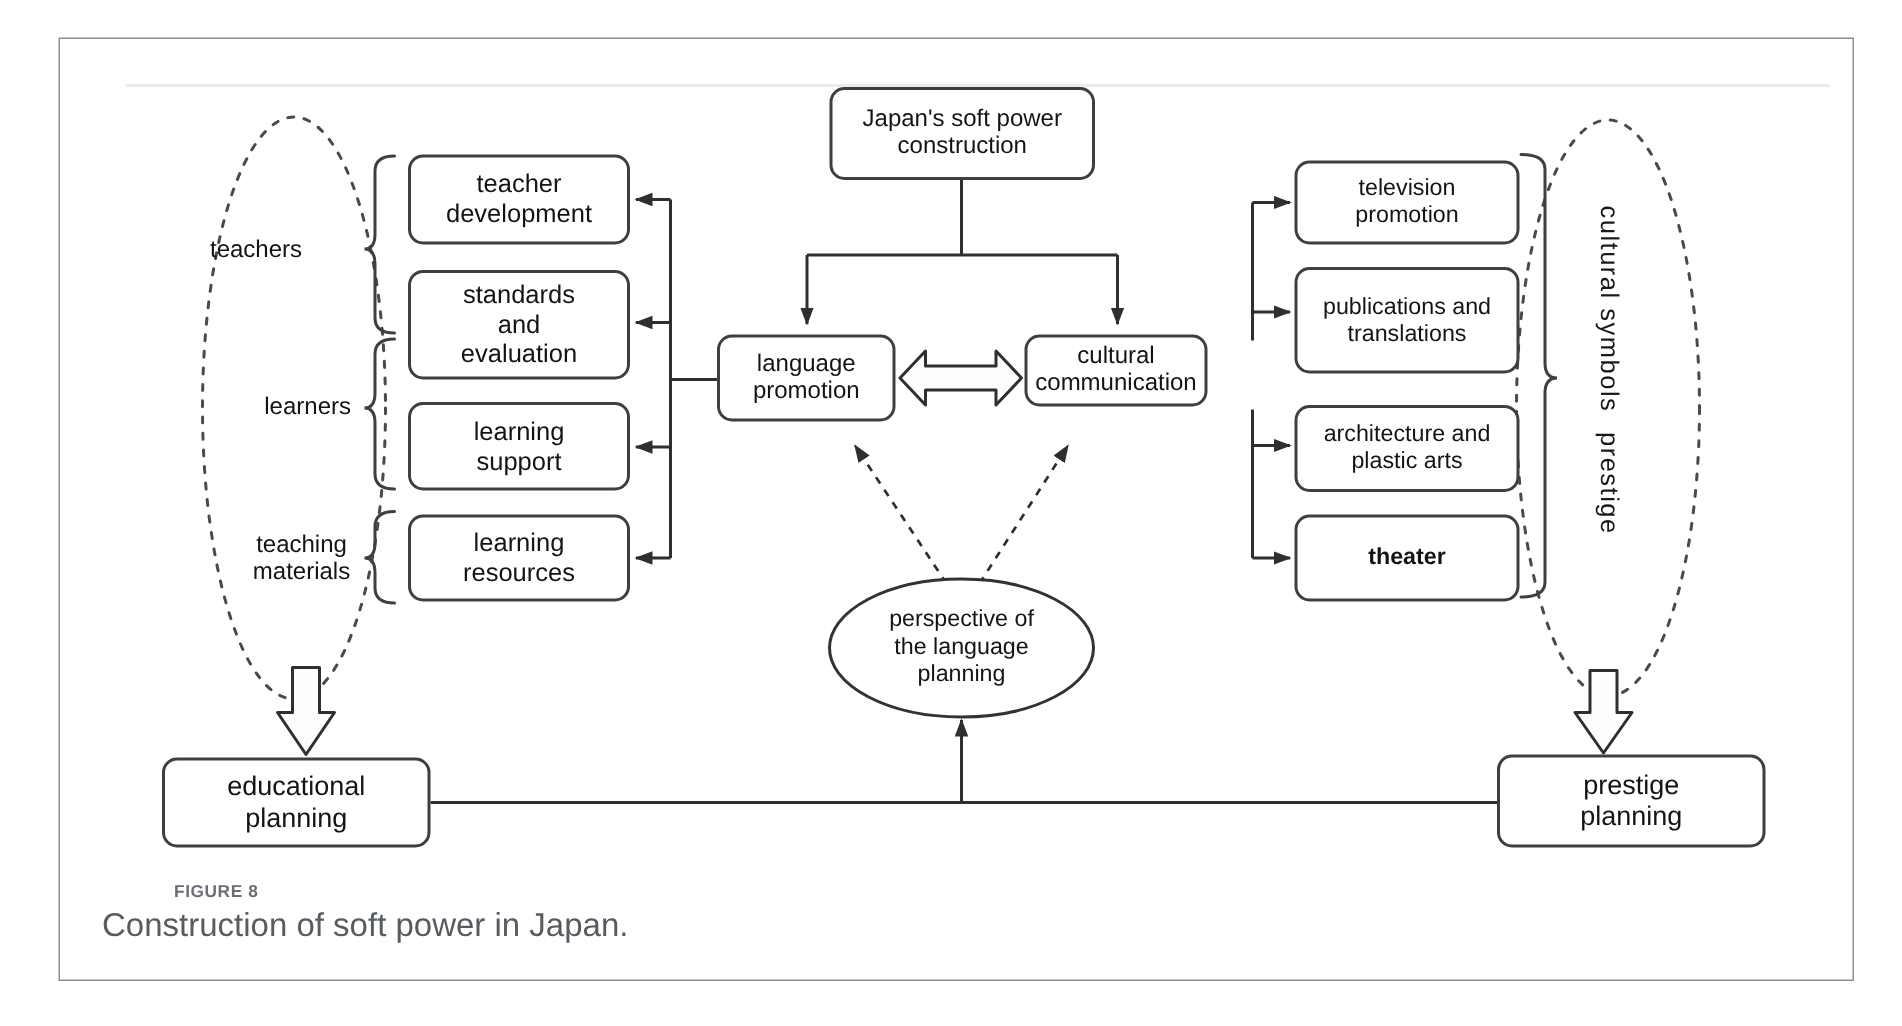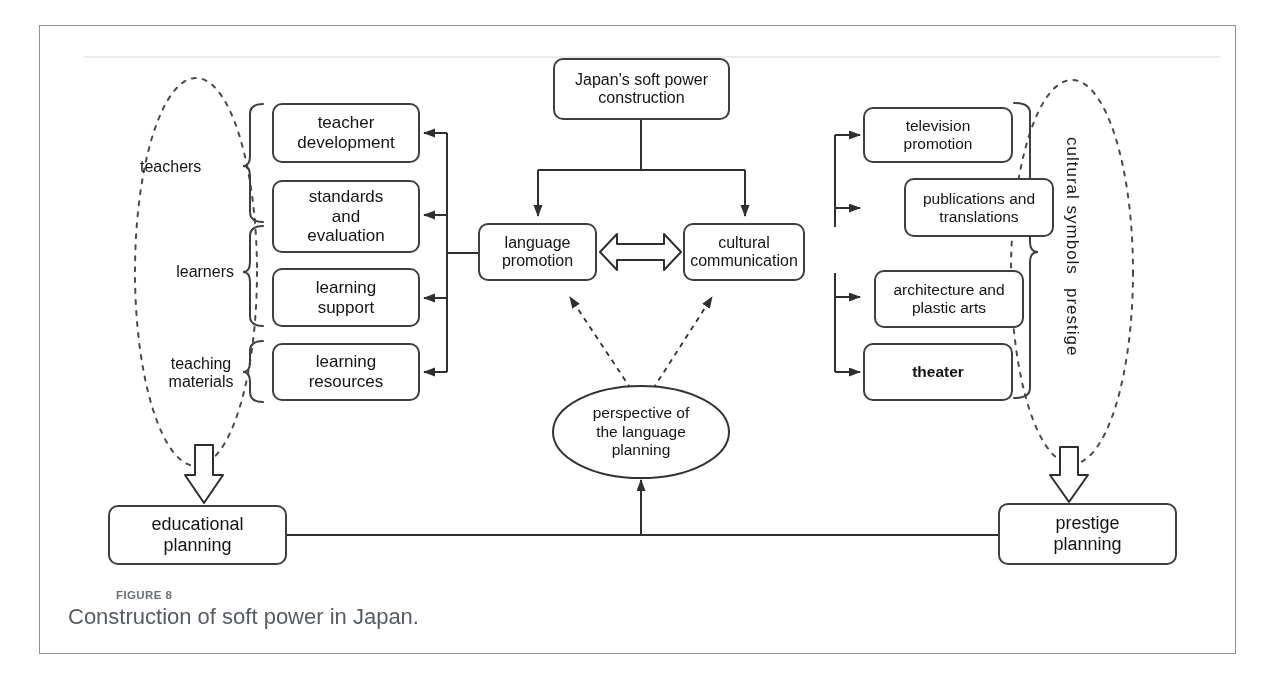--- a/index.html
+++ b/index.html
@@ -87,38 +87,38 @@
 
   <ellipse cx="641" cy="432" rx="88" ry="46" fill="#ffffff" stroke="#333333" stroke-width="2"></ellipse>
 </svg>
 
 <div class="node f16" style="left:553px;top:58px;width:177px;height:62px;">Japan's soft power
 construction</div>
 
 <div class="node f16" style="left:478px;top:223px;width:119px;height:58px;">language
 promotion</div>
 
-<div class="node f16" style="left:683px;top:223px;width:122px;height:58px;">cultural
+<div class="node f16" style="left:683px;top:223px;width:122px;height:48px;">cultural
 communication</div>
 
 <div class="node f17" style="left:272px;top:103px;width:148px;height:60px;">teacher
 development</div>
 <div class="node f17" style="left:272px;top:180px;width:148px;height:73px;">standards
 and
 evaluation</div>
 <div class="node f17" style="left:272px;top:268px;width:148px;height:59px;">learning
 support</div>
 <div class="node f17" style="left:272px;top:343px;width:148px;height:58px;">learning
 resources</div>
 
 <div class="node f15" style="left:863px;top:107px;width:150px;height:56px;">television
 promotion</div>
-<div class="node f15" style="left:863px;top:178px;width:150px;height:59px;margin-left:41px;">publications and
+<div class="node f15" style="left:863px;top:178px;width:150px;height:71px;">publications and
 translations</div>
-<div class="node f15" style="left:863px;top:270px;width:150px;height:58px;margin-left:11px;">architecture and
+<div class="node f15" style="left:863px;top:270px;width:150px;height:58px;">architecture and
 plastic arts</div>
 <div class="node f15" style="left:863px;top:343px;width:150px;height:58px;font-weight:bold;">theater</div>
 
 <div class="node f18" style="left:108px;top:505px;width:179px;height:60px;">educational
 planning</div>
 <div class="node f18" style="left:998px;top:503px;width:179px;height:62px;">prestige
 planning</div>
 
 <div class="ellipse-label" style="left:553px;top:398px;width:176px;height:68px;">perspective of
 the language

